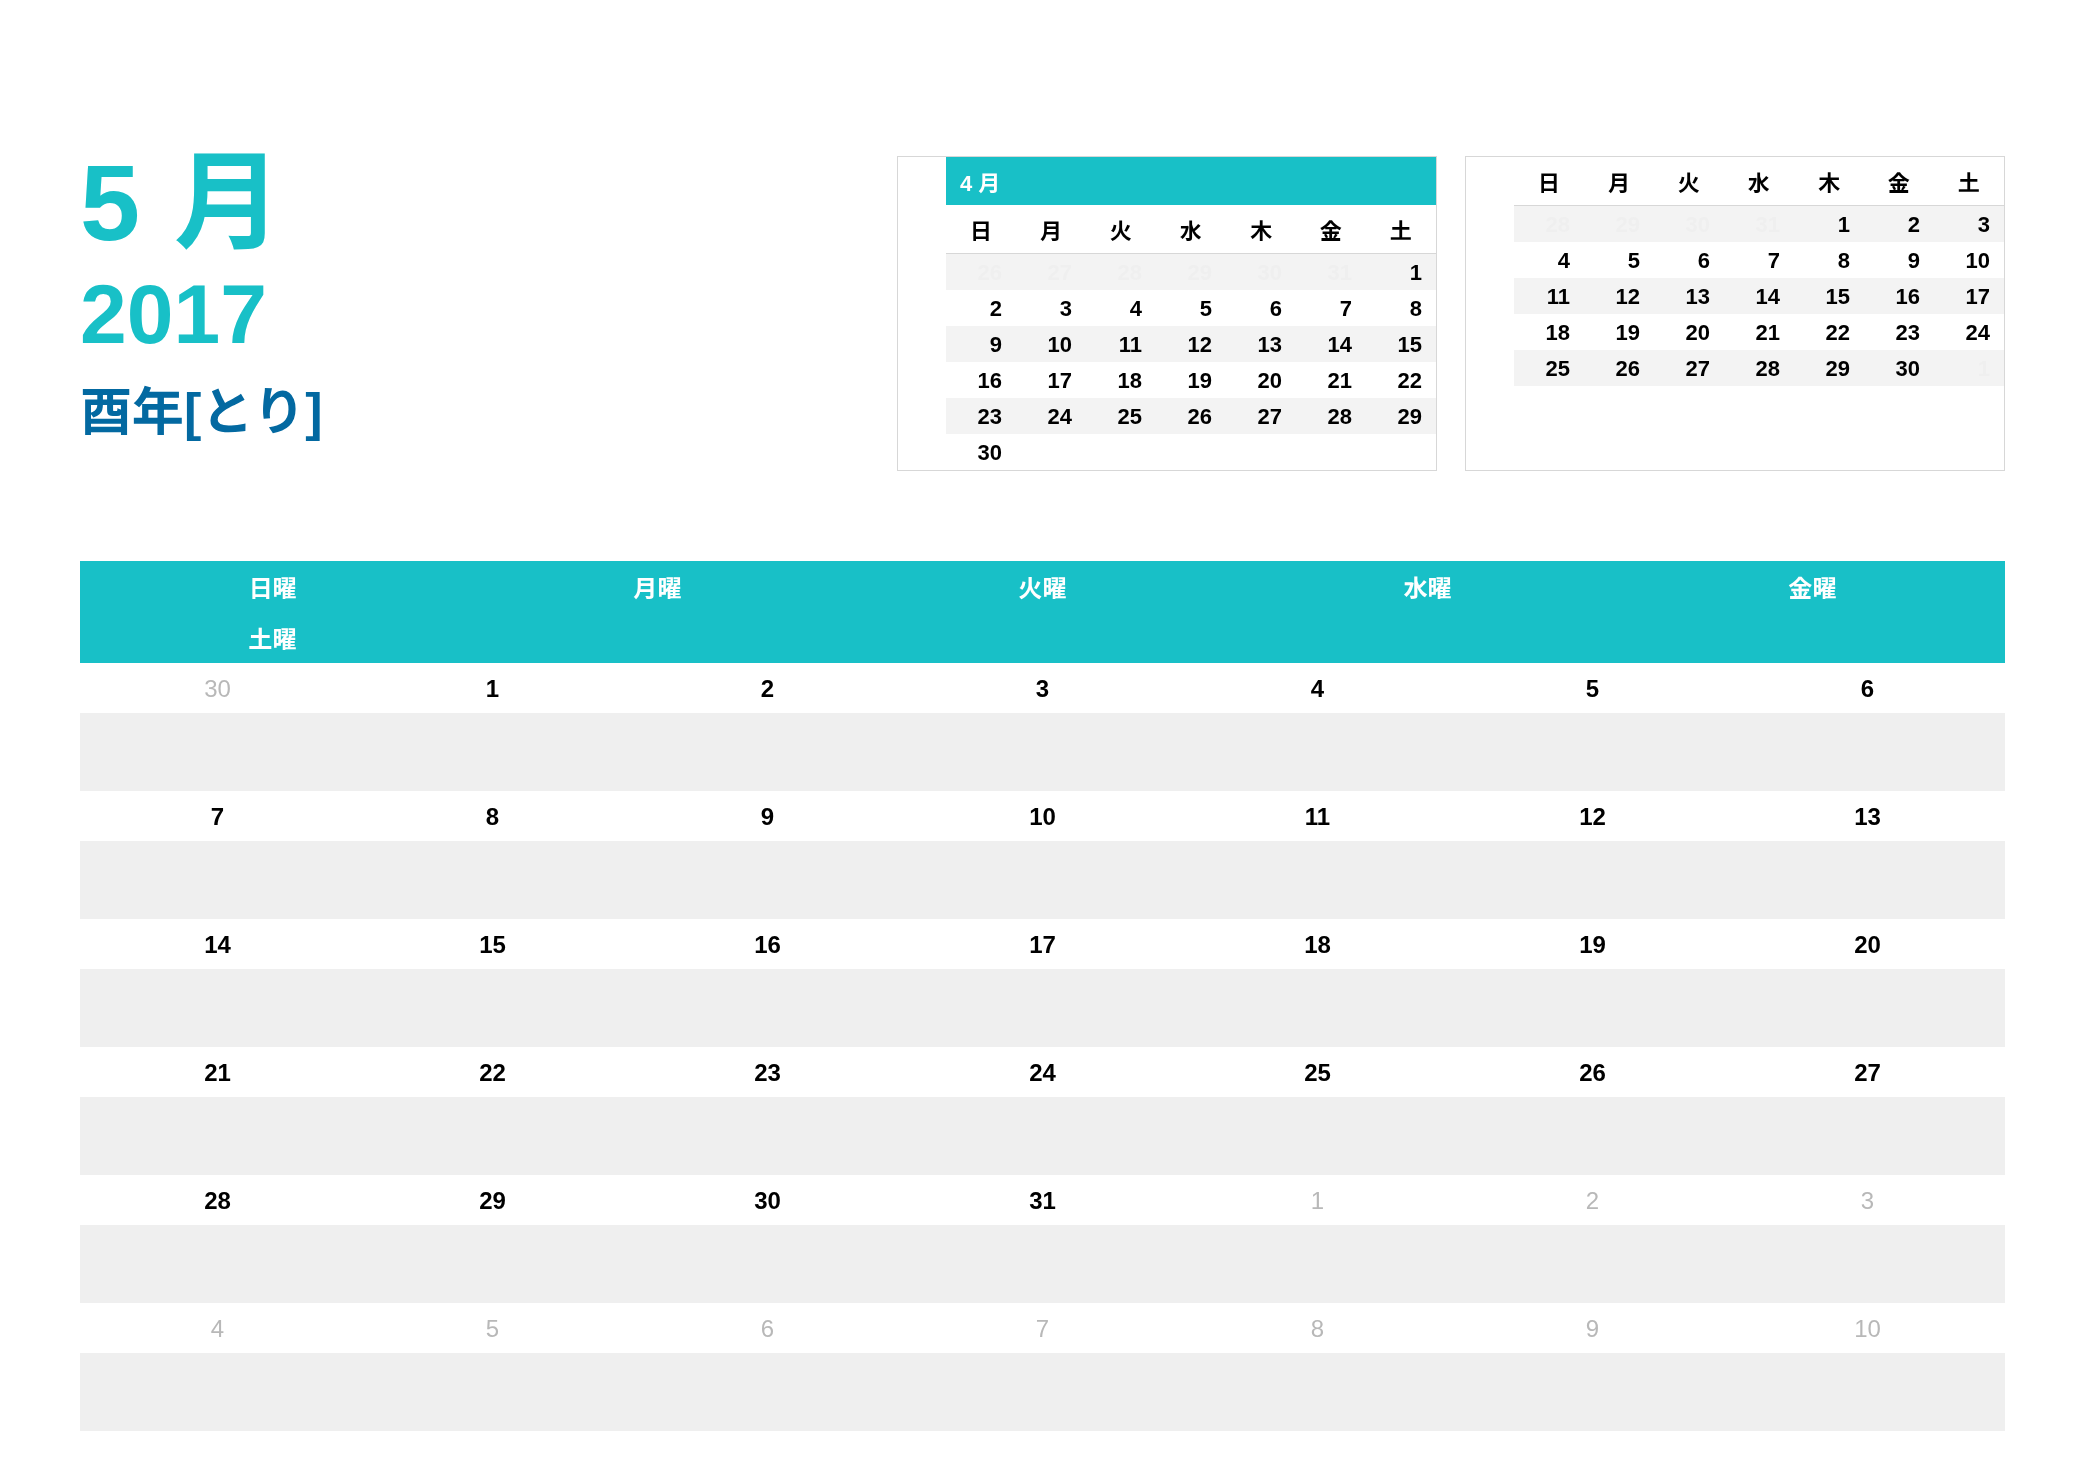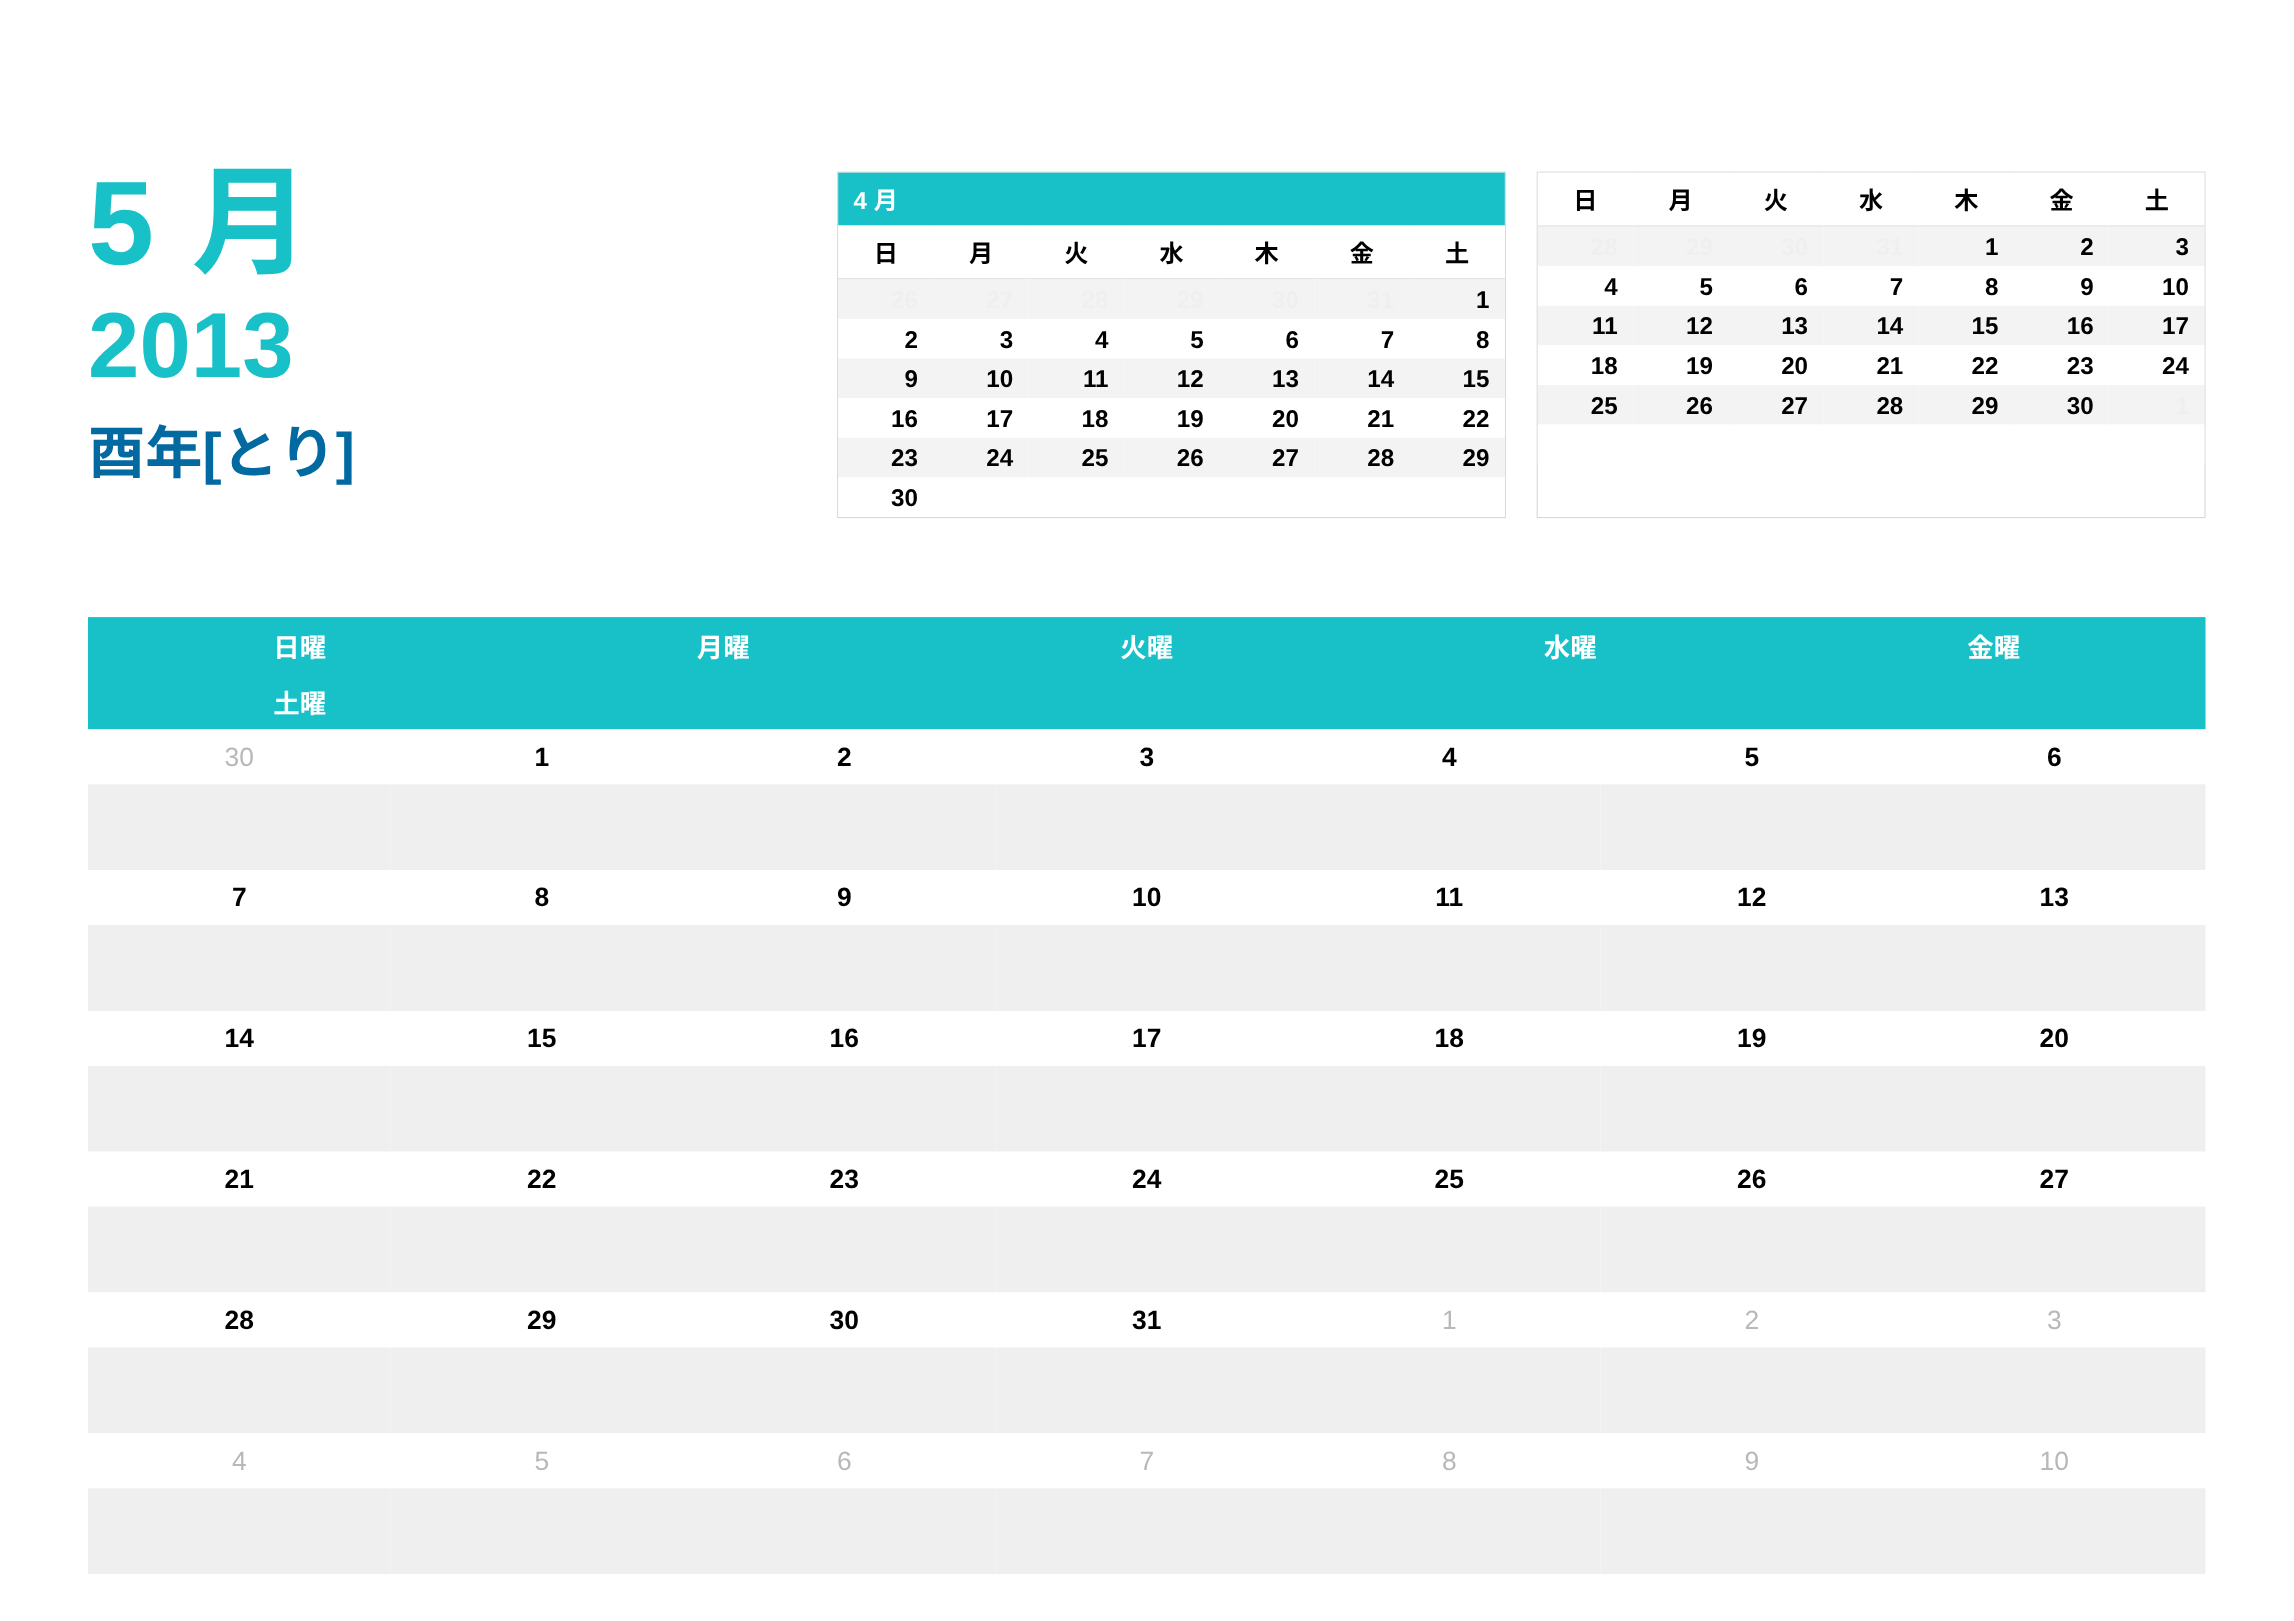--- a/index.html
+++ b/index.html
@@ -37,23 +37,24 @@
     font-weight: 700;
     color: #0369a1;
     margin-top: 10px;
   }
   .minis {
     display: flex;
     gap: 28px;
     margin-top: 36px;
   }
   .mini {
-    width: 608px;
+    width: 540px;
     border: 1px solid #d7d7d7;
     font-size: 22px;
+    padding-left: 48px;
   }
   .mini-title {
     background: #18c0c7;
     color: #fff;
     font-weight: 700;
     font-size: 22px;
     padding: 8px 14px;
   }
   .mini-grid {
     display: grid;
@@ -106,21 +107,21 @@
     background: #efefef;
     height: 78px;
   }
 </style>
 </head>
 <body>
 
 <div class="top-row">
   <div class="title-block">
     <div class="title-month">5 月</div>
-    <div class="title-year">2013</div>
+    <div class="title-year">2017</div>
     <div class="title-zodiac">酉年[とり]</div>
   </div>
   <div class="minis">
     <div class="mini">
       <div class="mini-title">4 月</div>
       <div id="mini-prev-grid" class="mini-grid">
           <div class="mini-h">日</div>
           <div class="mini-h">月</div>
           <div class="mini-h">火</div>
           <div class="mini-h">水</div>

